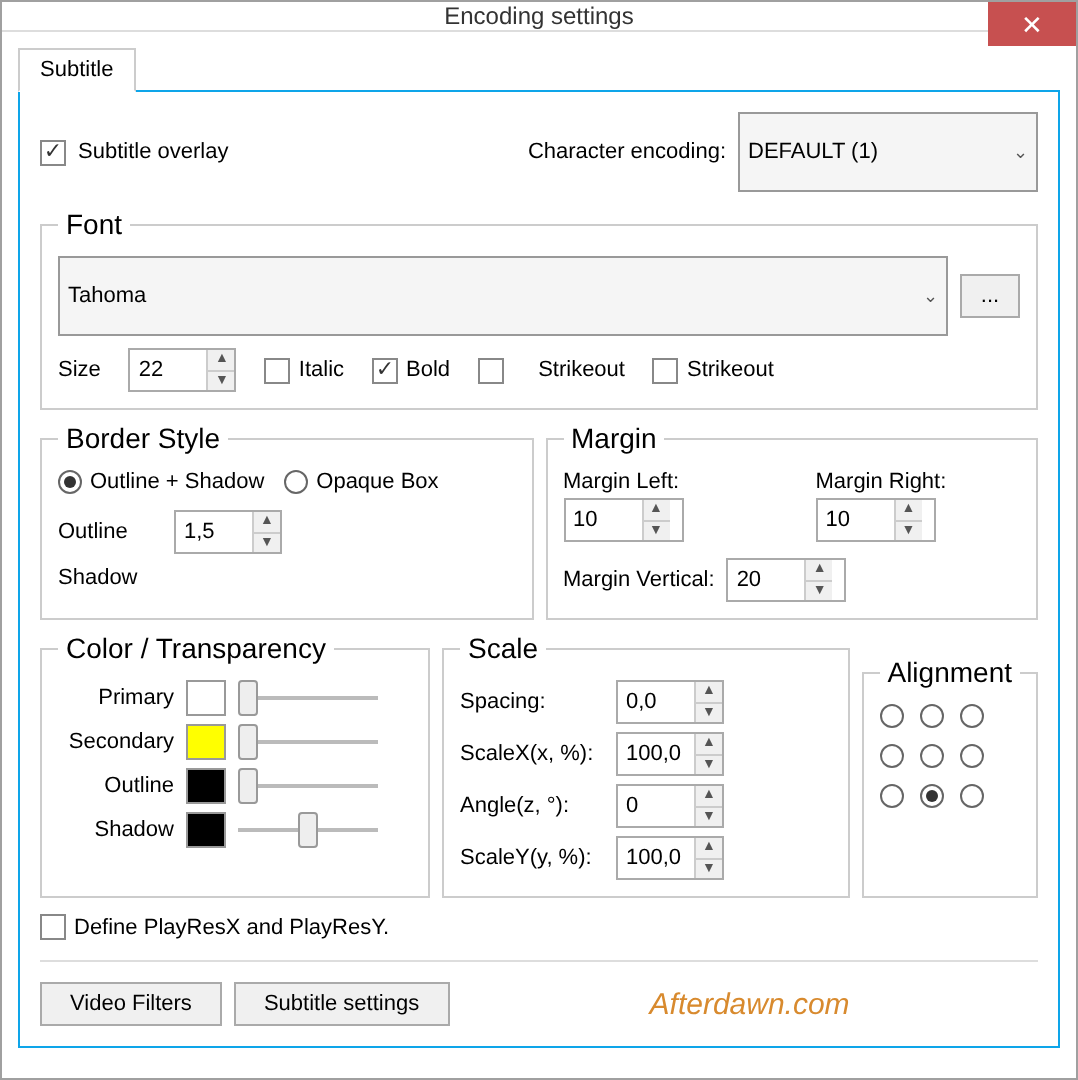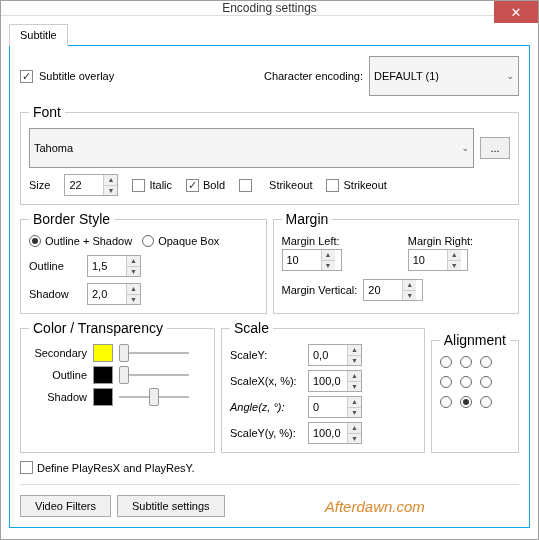--- a/index.html
+++ b/index.html
@@ -118,27 +118,20 @@
               <div class="spinner">
                   <input value="1,5" style="">
                   <div class="spin-btns">
                     <div class="spin-btn">▲</div>
                     <div class="spin-btn">▼</div>
                   </div>
                 </div>
             </div>
             <div class="row" style="gap:8px;">
               <label style="width:50px;">Shadow</label>
-              <div class="spinner">
-                  <input value="2,0" style="">
-                  <div class="spin-btns">
-                    <div class="spin-btn">▲</div>
-                    <div class="spin-btn">▼</div>
-                  </div>
-                </div>
             </div>
           </fieldset>
           <fieldset style="flex:1;">
             <legend>Margin</legend>
             <div class="row" style="gap:24px; margin-bottom:4px;">
               <div style="flex:1;">
                 <label>Margin Left:</label>
                 <div class="spinner" style="width:60px; margin-top:2px;">
                     <input value="10" style="">
                     <div class="spin-btns">
@@ -168,20 +161,28 @@
                   </div>
                 </div>
             </div>
           </fieldset>
         </div>
 
         <div class="row" style="gap:6px; align-items:stretch; margin-bottom:8px;">
           <fieldset style="width:195px;">
             <legend>Color / Transparency</legend>
             <div class="row" style="gap:6px; margin-bottom:4px;">
+                <label style="width:58px;text-align:right;">Primary</label>
+                <span class="color-swatch"></span>
+                <div class="slider">
+                  <div class="slider-track"></div>
+                  <div class="slider-thumb" style="left:0;"></div>
+                </div>
+              </div>
+            <div class="row" style="gap:6px; margin-bottom:4px;">
                 <label style="width:58px;text-align:right;">Secondary</label>
                 <span class="color-swatch" style="background:#ffff00;"></span>
                 <div class="slider">
                   <div class="slider-track"></div>
                   <div class="slider-thumb" style="left:0;"></div>
                 </div>
               </div>
             <div class="row" style="gap:6px; margin-bottom:4px;">
                 <label style="width:58px;text-align:right;">Outline</label>
                 <span class="color-swatch" style="background:#000;"></span>
@@ -196,41 +197,41 @@
                 <div class="slider">
                   <div class="slider-track"></div>
                   <div class="slider-thumb" style="left:30px;"></div>
                 </div>
               </div>
           </fieldset>
 
           <fieldset style="flex:1;">
             <legend>Scale</legend>
             <div class="row" style="gap:6px; margin-bottom:4px;">
-                <label style="width:72px;">ScaleY:</label>
+                <label style="width:72px;">Spacing:</label>
                 <div class="spinner">
                   <input value="0,0" style="">
                   <div class="spin-btns">
                     <div class="spin-btn">▲</div>
                     <div class="spin-btn">▼</div>
                   </div>
                 </div>
               </div>
             <div class="row" style="gap:6px; margin-bottom:4px;">
                 <label style="width:72px;">ScaleX(x, %):</label>
                 <div class="spinner">
                   <input value="100,0" style="">
                   <div class="spin-btns">
                     <div class="spin-btn">▲</div>
                     <div class="spin-btn">▼</div>
                   </div>
                 </div>
               </div>
             <div class="row" style="gap:6px; margin-bottom:4px;">
-                <label style="width:72px;font-style:italic;">Angle(z, °):</label>
+                <label style="width:72px;">Angle(z, °):</label>
                 <div class="spinner">
                   <input value="0" style="">
                   <div class="spin-btns">
                     <div class="spin-btn">▲</div>
                     <div class="spin-btn">▼</div>
                   </div>
                 </div>
               </div>
             <div class="row" style="gap:6px;">
                 <label style="width:72px;">ScaleY(y, %):</label>

